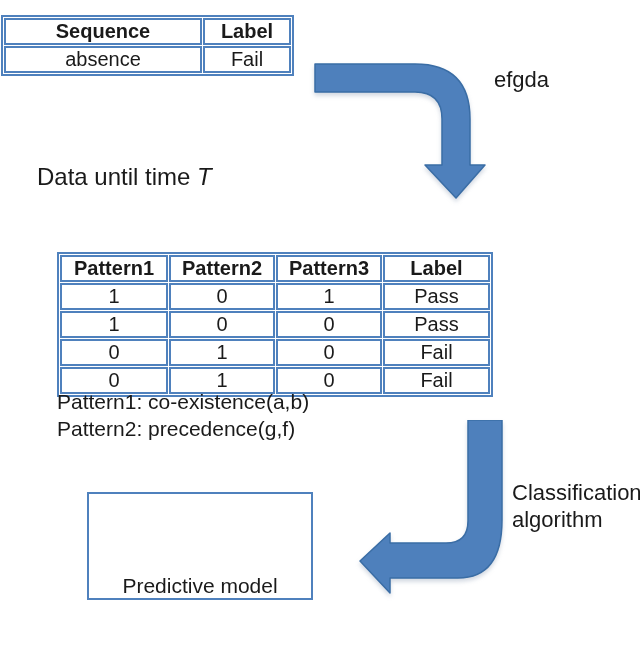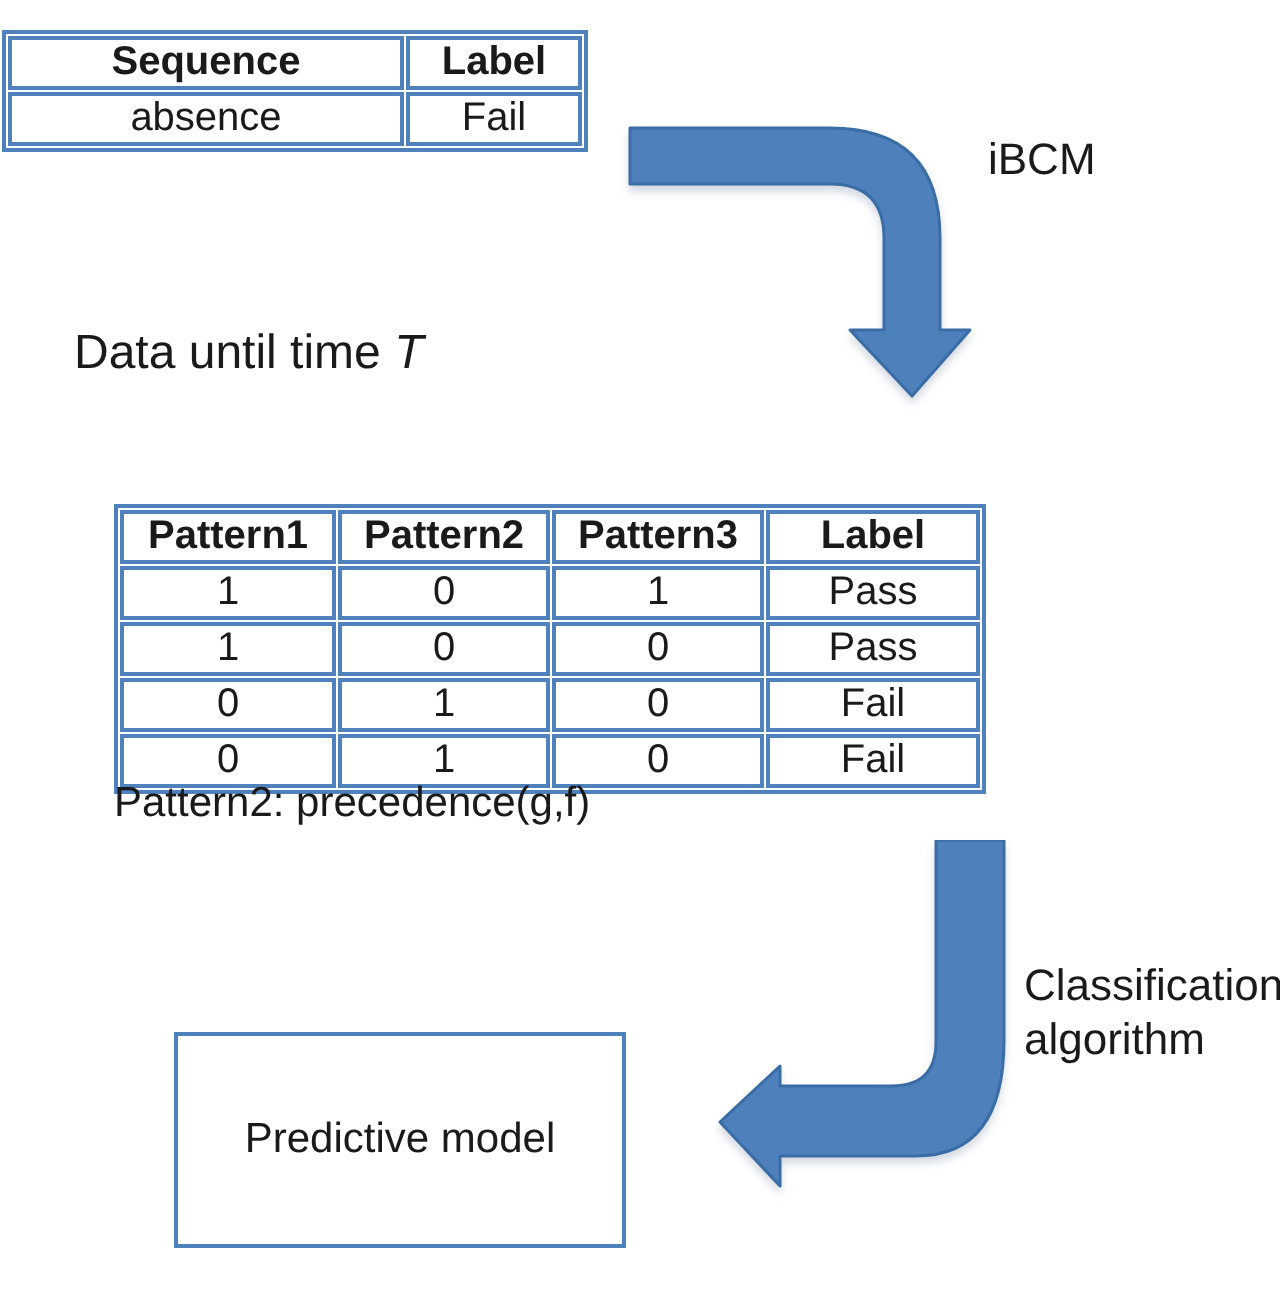--- a/index.html
+++ b/index.html
@@ -79,26 +79,26 @@
   .elbow-arrow path {
     fill: #4e80bc;
     stroke: #3a6da5;
     stroke-width: 1.5;
     stroke-linejoin: round;
   }
 
   
   .model-box {
     position: absolute;
-    left: 87px; top: 516px;
+    left: 87px; top: 492px;
     width: 222px; height: 104px;
     border: 2px solid #4f81bd;
     background: #ffffff;
     display: flex;
-    align-items: center;
+    align-items: flex-end;
     justify-content: center;
     font-size: 21px;
   }
 </style>
 </head>
 <body>
 
 <div class="canvas">
 
   <table class="ppt" id="seq-table">
@@ -118,21 +118,21 @@
         <td>Fail</td>
       </tr>
     </tbody>
   </table>
 
   <div class="caption"><span>Data until time </span><span class="t-italic">T</span></div>
 
   <svg class="elbow-arrow" id="arrow-ibcm" width="176" height="140" viewBox="0 0 176 140" aria-hidden="true">
     <path d="M2,2 L102,2 Q157,2 157,57 L157,103 L172,103 L143,136 L112,103 L129,103 L129,57 Q129,30 102,30 L2,30 Z"></path>
   </svg>
-  <div class="arrow-label" id="ibcm-label">iBCM</div>
+  <div class="arrow-label" id="ibcm-label">efgda</div>
 
   <table class="ppt" id="pattern-table">
     <colgroup>
         <col style="width:104px">
         <col style="width:102px">
         <col style="width:102px">
         <col style="width:103px">
       </colgroup>
     <thead>
       <tr>
@@ -164,20 +164,21 @@
       <tr>
         <td>0</td>
         <td>1</td>
         <td>0</td>
         <td>Fail</td>
       </tr>
     </tbody>
   </table>
 
   <div class="pattern-defs">
+    <div>Pattern1: co-existence(a,b)</div>
     <div>Pattern2: precedence(g,f)</div>
   </div>
 
   <svg class="elbow-arrow" id="arrow-classification" width="146" height="177" viewBox="0 0 146 177" aria-hidden="true">
     <path d="M110,0 L144,0 L144,100 Q144,158 100,158 L32,158 L32,173 L2,141 L32,113 L32,123 L88,123 Q110,123 110,101 Z"></path>
   </svg>
   <div class="arrow-label" id="classification-label">
     <div>Classification</div>
     <div>algorithm</div>
   </div>

